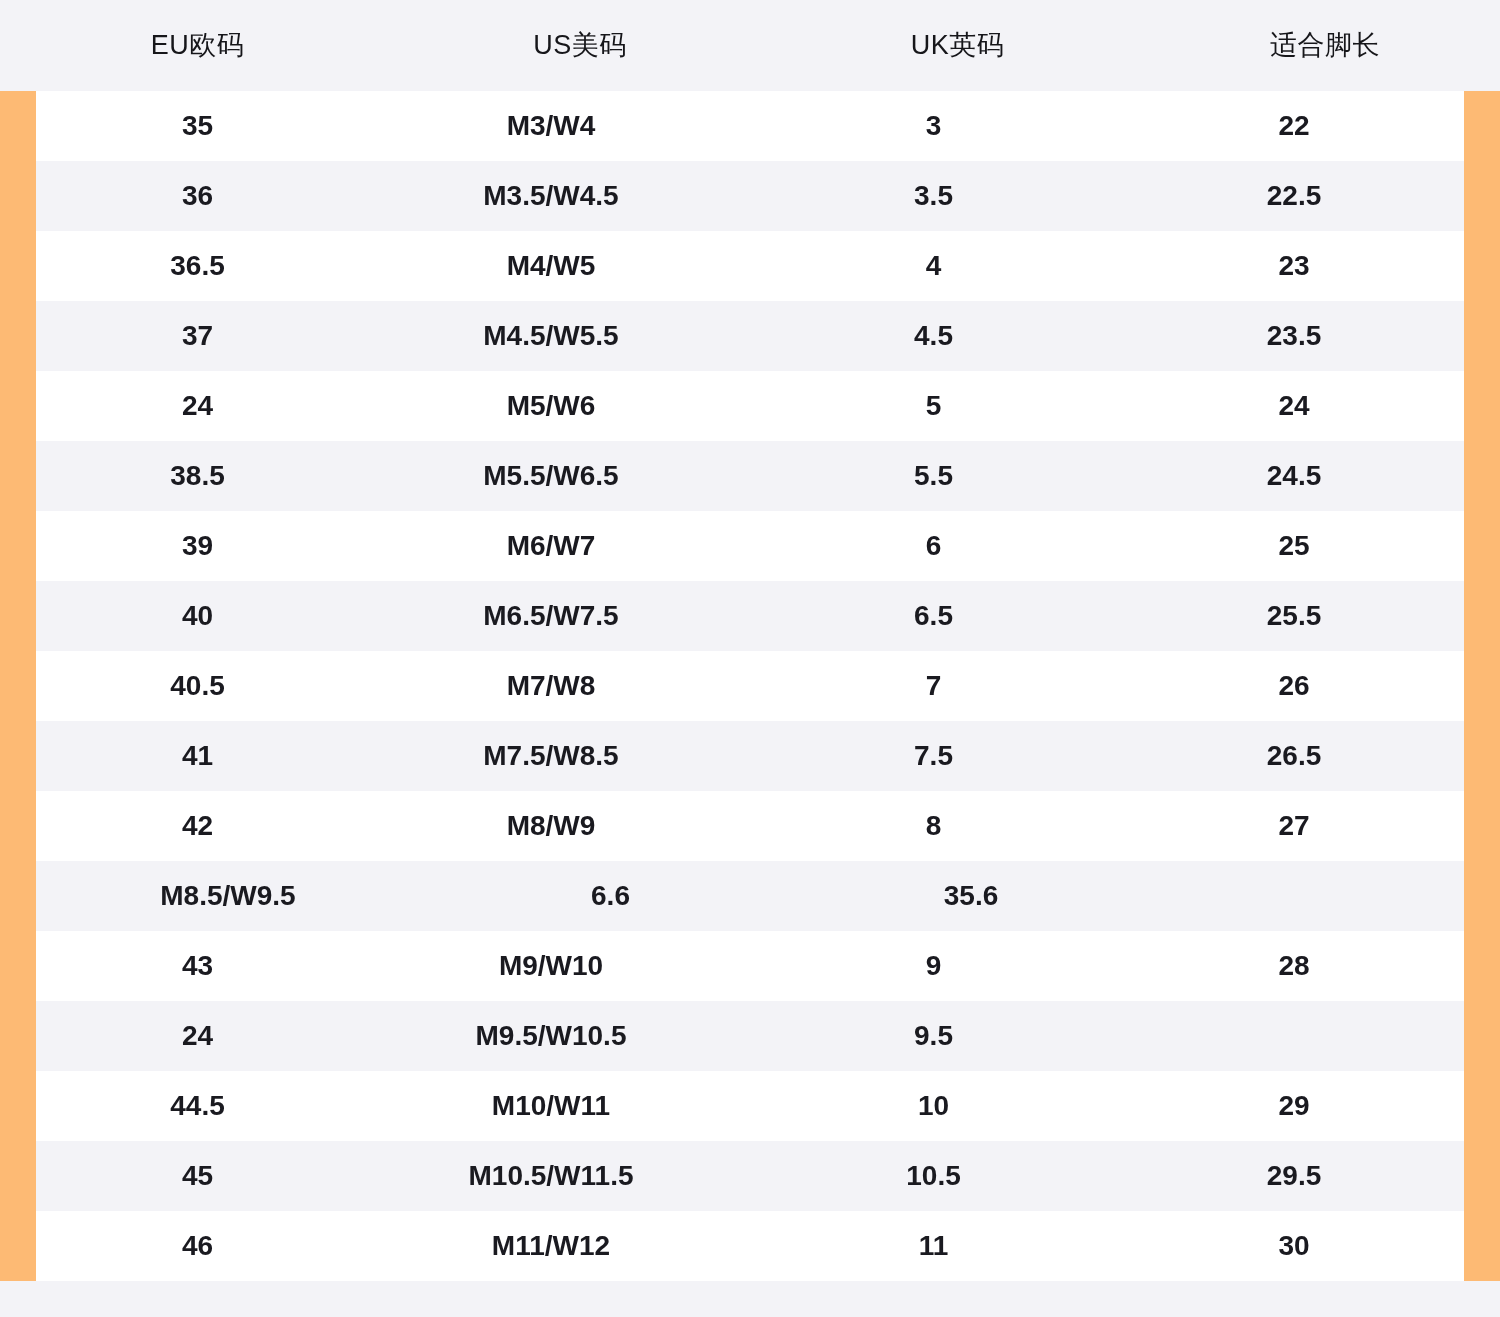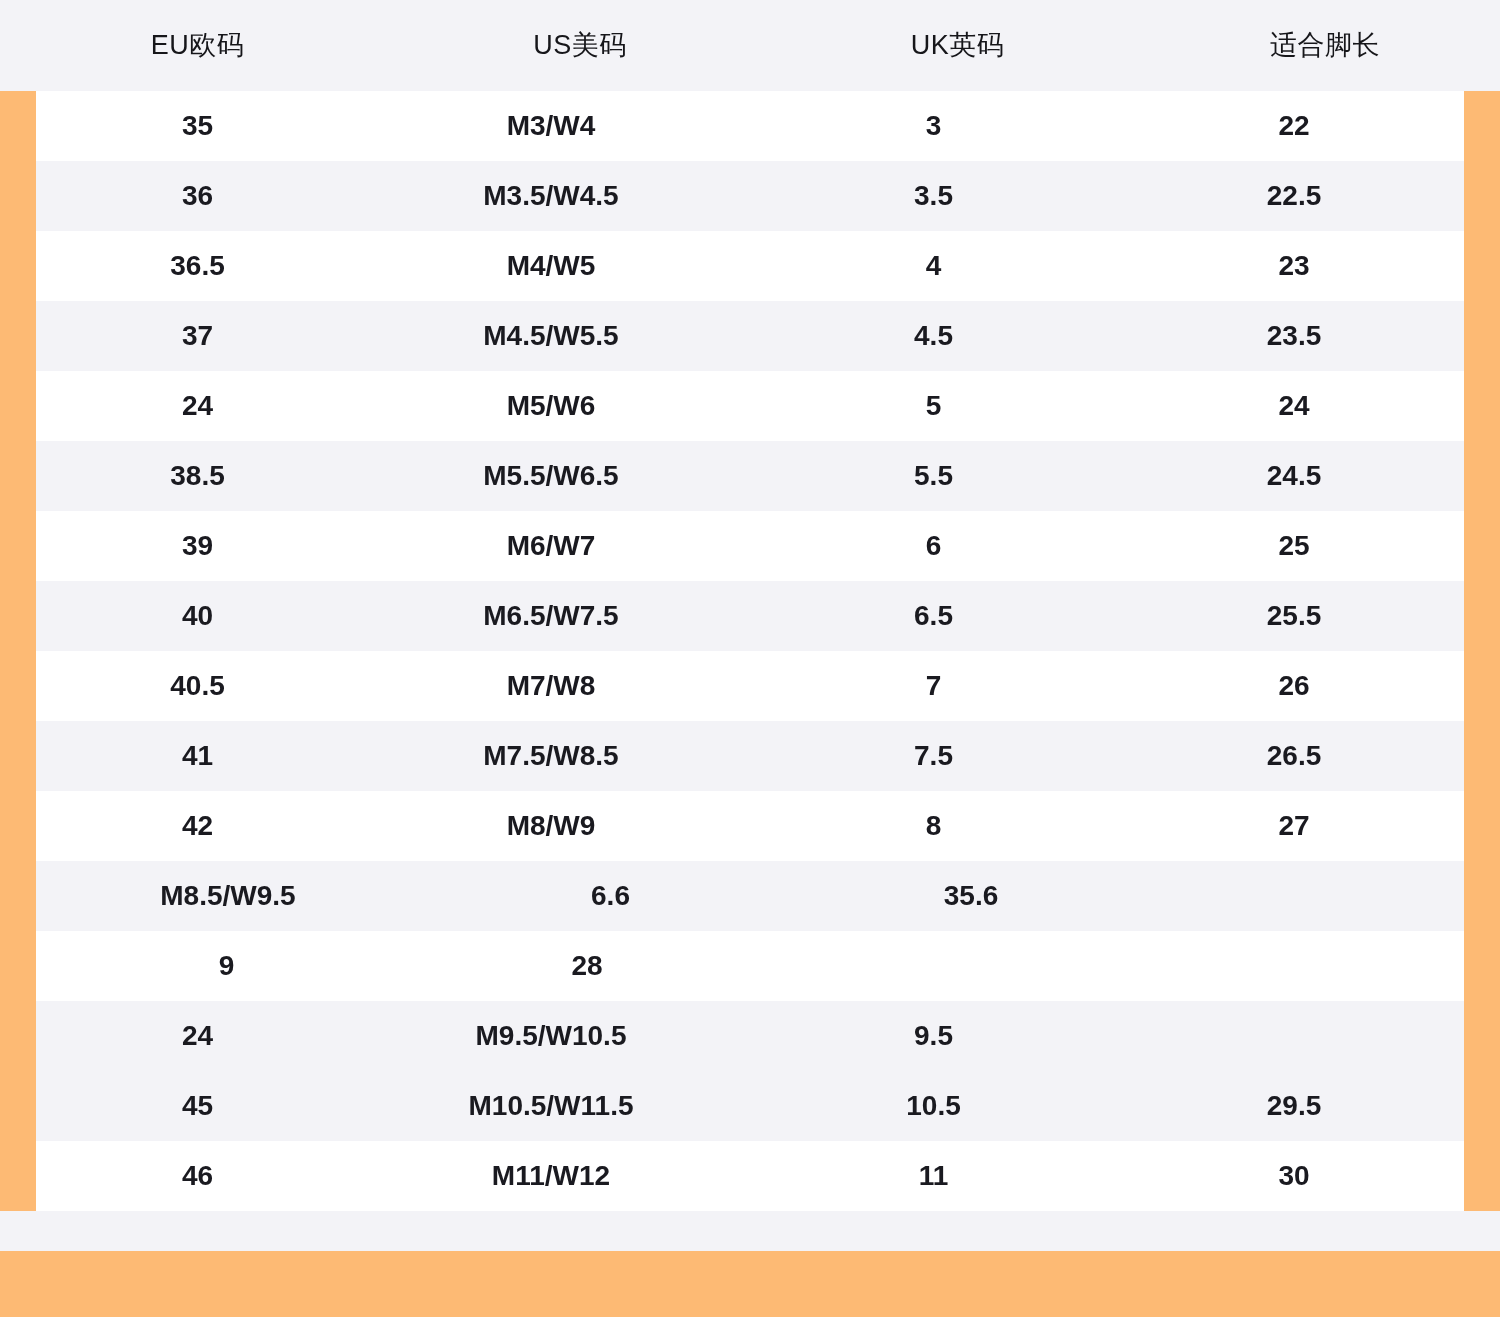--- a/index.html
+++ b/index.html
@@ -159,27 +159,35 @@
         <div class="cell col-1">M8/W9</div>
         <div class="cell col-2">8</div>
         <div class="cell col-3">27</div>
       </div>
       <div class="chart-row">
         <div class="cell col-1">M8.5/W9.5</div>
         <div class="cell col-2">6.6</div>
         <div class="cell col-3">35.6</div>
       </div>
       <div class="chart-row alt">
+        <div class="cell col-0">43</div>
+        <div class="cell col-1">M9/W10</div>
         <div class="cell col-2">9</div>
         <div class="cell col-3">28</div>
       </div>
       <div class="chart-row">
         <div class="cell col-0">24</div>
         <div class="cell col-1">M9.5/W10.5</div>
         <div class="cell col-2">9.5</div>
+      </div>
+      <div class="chart-row alt">
+        <div class="cell col-0">44.5</div>
+        <div class="cell col-1">M10/W11</div>
+        <div class="cell col-2">10</div>
+        <div class="cell col-3">29</div>
       </div>
       <div class="chart-row">
         <div class="cell col-0">45</div>
         <div class="cell col-1">M10.5/W11.5</div>
         <div class="cell col-2">10.5</div>
         <div class="cell col-3">29.5</div>
       </div>
       <div class="chart-row alt">
         <div class="cell col-0">46</div>
         <div class="cell col-1">M11/W12</div>

